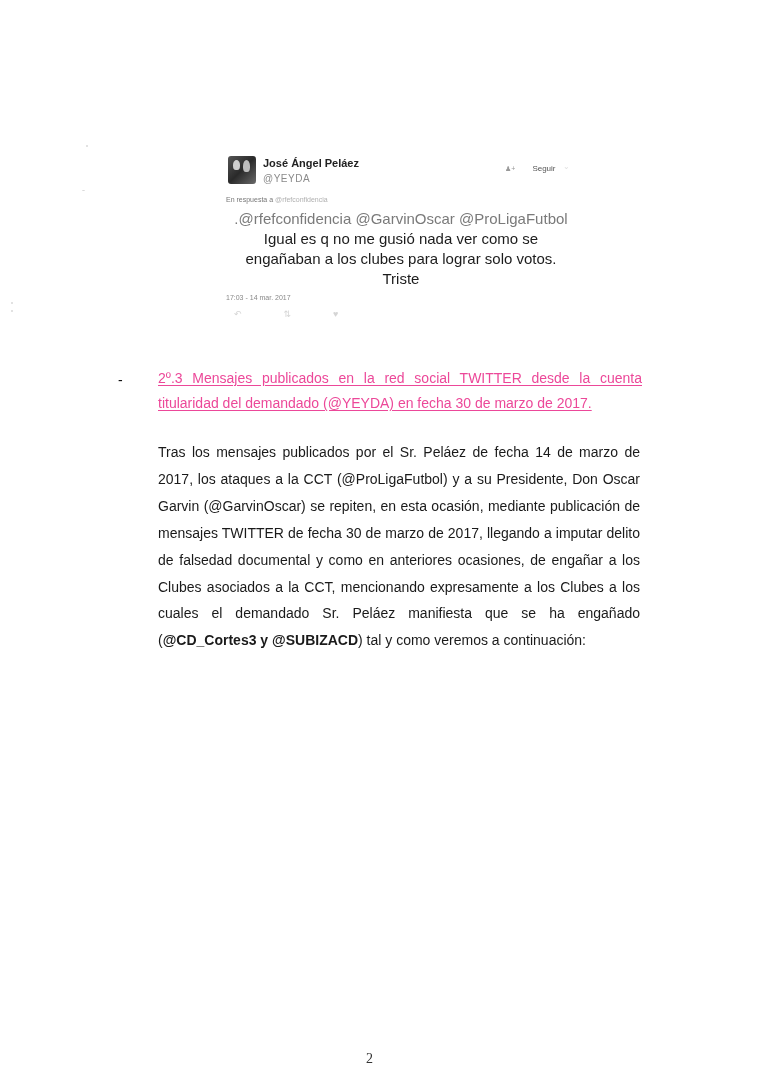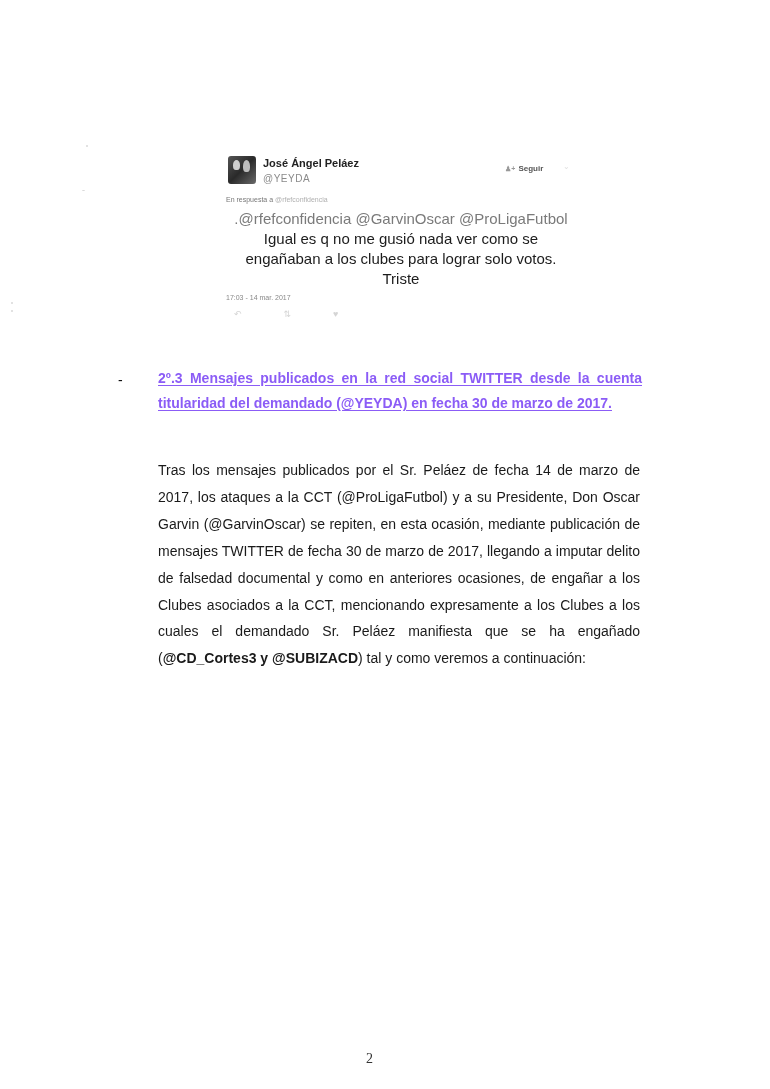--- a/index.html
+++ b/index.html
@@ -48,23 +48,22 @@
       font-size: 11px; font-weight: bold; color: #222;
       white-space: nowrap;
     }
     .author-handle {
       position: absolute; left: 37px; top: 21px;
       font-size: 10px; color: #8a8a8a; letter-spacing: 0.5px;
     }
     .follow-btn {
       position: absolute; left: 279px; top: 12px;
       font-size: 8px; color: #555;
-      display: flex; align-items: center; gap: 3px;
+      display: flex; align-items: center; gap: 17px;
       cursor: pointer;
-      font-weight: bold;
     }
     .follow-icon { font-size: 7px; color: #999; }
     .more-caret {
       position: absolute; left: 337px; top: 10px;
       font-size: 8px; color: #e0e0e0;
     }
     .reply-to {
       margin-top: 8px;
       font-size: 7px; color: #777;
     }
@@ -90,32 +89,32 @@
     }
 
     
     .section-dash {
       position: absolute; left: 118px; top: 332px;
       font-size: 14px; color: #111;
     }
     .section-heading {
       position: absolute; left: 158px; top: 326px;
       width: 484px;
-      font-size: 14px; font-weight: bold;
+      font-size: 14px; font-weight: normal;
       line-height: 25px;
       text-decoration: underline;
       text-underline-offset: 2px;
       text-align: justify;
       text-align-last: left;
-      color: #8b5cf6;
+      color: #ec4899;
     }
 
     
     .body-para {
-      position: absolute; left: 158px; top: 417px;
+      position: absolute; left: 158px; top: 399px;
       width: 482px;
       font-size: 14px;
       line-height: 26.9px;
       text-align: justify;
       color: #1a1a1a;
     }
     .body-para b { font-weight: bold; }
 
     .page-number {
       position: absolute; left: 366px; top: 1011px;

